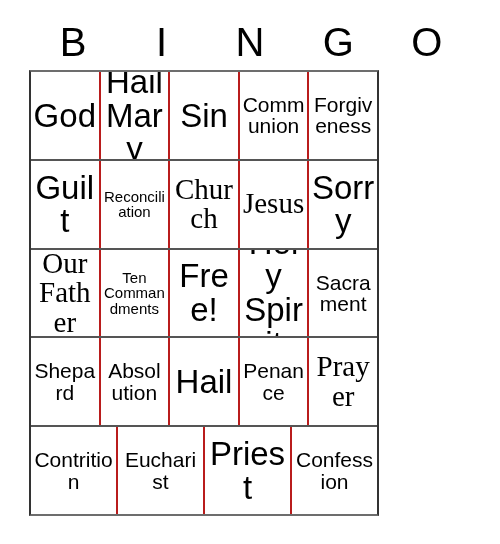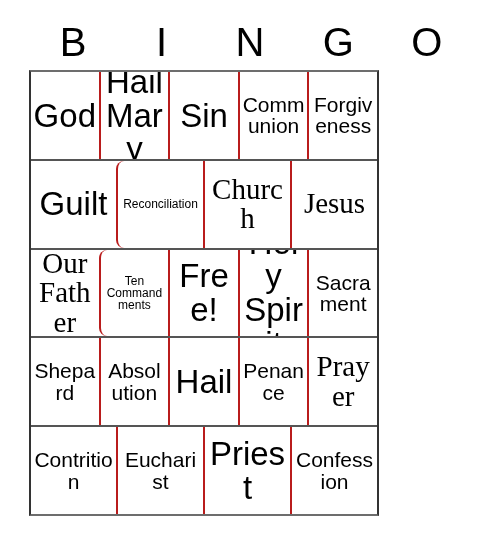--- a/index.html
+++ b/index.html
@@ -82,21 +82,21 @@
   }
   .cell + .cell {
     border-left: 2px solid #b91c1c;
   }
 
   
   .sz-xl   { font-size: 33px; }
   .sz-lg   { font-size: 29px; font-family: Liberation Serif, serif; }
   .sz-md   { font-size: 21px; }
   .sz-sm   { font-size: 21px; }
-  .sz-xs   { font-size: 12px; border-radius: 8px; }
+  .sz-xs   { font-size: 15px; }
 </style>
 </head>
 <body>
 
 <div id="bingo-card">
 
   <div class="header-row">
     <div class="header-cell">B</div>
     <div class="header-cell">I</div>
     <div class="header-cell">N</div>
@@ -112,20 +112,21 @@
       <div class="cell sz-xl">Sin</div>
       <div class="cell sz-sm">Communion</div>
       <div class="cell sz-sm">Forgiveness</div>
     </div>
 
     <div class="grid-row">
       <div class="cell sz-xl">Guilt</div>
       <div class="cell sz-xs">Reconciliation</div>
       <div class="cell sz-lg">Church</div>
       <div class="cell sz-lg">Jesus</div>
+      <div class="cell sz-xl">Sorry</div>
     </div>
 
     <div class="grid-row">
       <div class="cell sz-lg">Our Father</div>
       <div class="cell sz-xs">Ten Commandments</div>
       <div class="cell sz-xl">Free!</div>
       <div class="cell sz-xl">Holy Spirit</div>
       <div class="cell sz-sm">Sacrament</div>
     </div>
 

